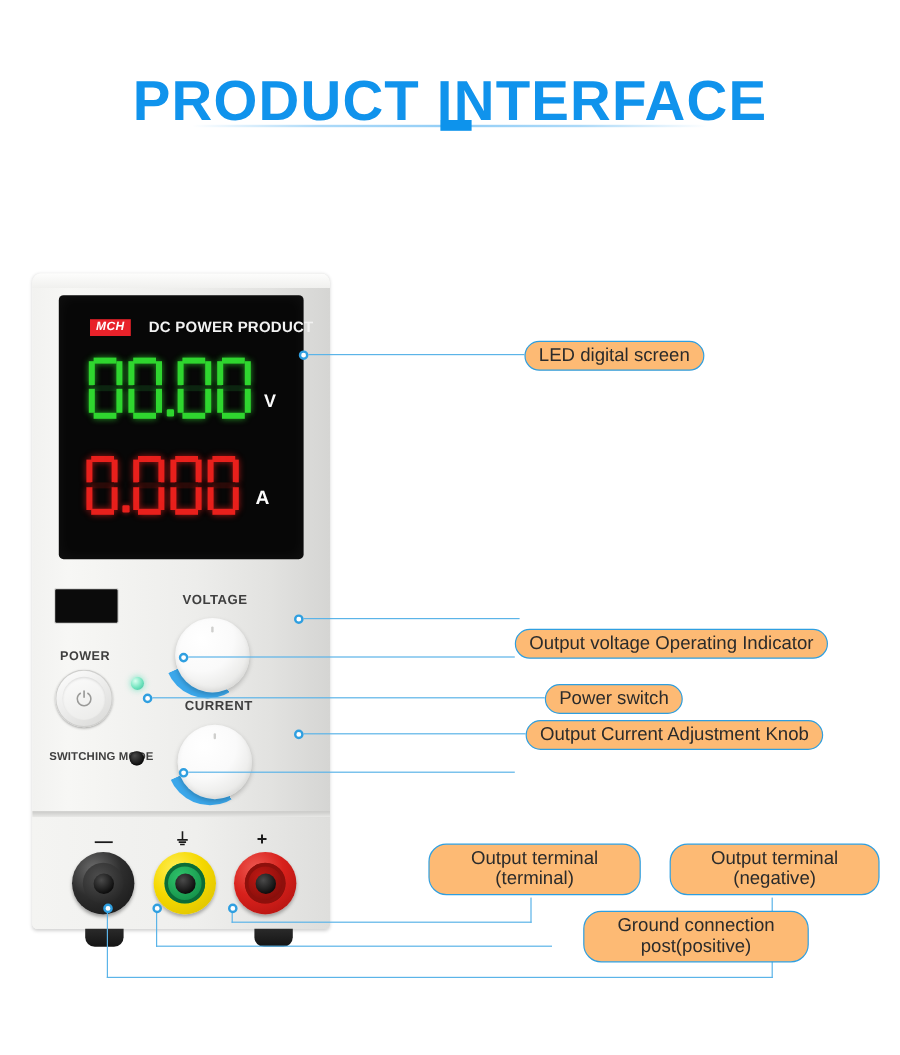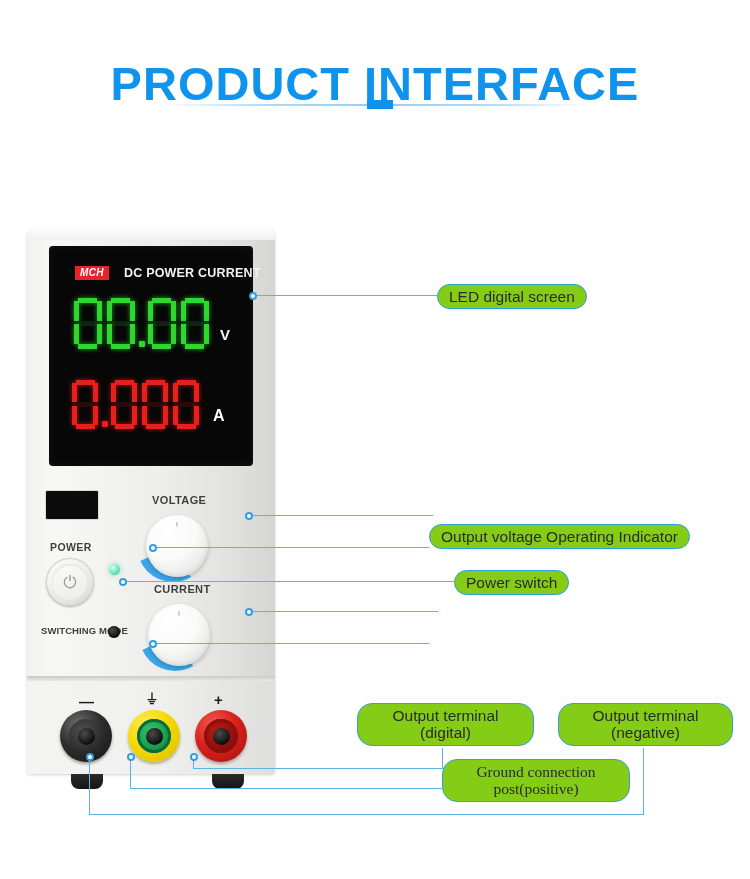--- a/index.html
+++ b/index.html
@@ -198,21 +198,21 @@
 
   .foot { position:absolute; width:32px; height:15px; border-radius:0 0 8px 8px;
           background:linear-gradient(to bottom,#2a2a2a,#141414); }
   .foot-l { left:44px; top:546px; }
   .foot-r { left:185px; top:546px; }
 
   
   .pill {
     position:absolute;
     border:1.2px solid #2f9fe0; border-radius:13px;
-    background:#84cc16; color:#2b2b2b;
+    background:#fdba74; color:#2b2b2b;
     font-size:15.5px; line-height:1.12;
     padding:3px 11px; white-space:nowrap;
   }
   .pill.two { border-radius:15px; text-align:center; padding:3px 10px; }
 
   .cdot {
     position:absolute; width:8px; height:8px; border-radius:50%;
     background:#fff; border:2px solid #2f9fe0; z-index:6;
   }
   .cline { position:absolute; background:#5bb4e8; }
@@ -228,21 +228,21 @@
   <div class="hdr-rule"></div>
   <div class="hdr-tick"></div>
 
   <div class="device">
     <div class="dev-top-hi"></div>
     <div class="dev-seam"></div>
     <div class="dev-bottom-panel"></div>
 
     <div class="screen">
       <div class="brand">MCH</div>
-      <div class="screen-title">DC POWER CURRENT</div>
+      <div class="screen-title">DC POWER PRODUCT</div>
 
       <div class="readout r-volt">
         <div class="seg-row">
           <span class="digit">
             <i class="h sa g-on"></i>
               <i class="v sf g-on"></i>
               <i class="v sb g-on"></i>
             <i class="h sg g-off"></i>
               <i class="v se g-on"></i>
               <i class="v sc g-on"></i>
@@ -388,43 +388,44 @@
   <div class="cdot" style="left:149px; top:544px;"></div>
   <div class="cline h" style="left:157px; top:547px; width:272px;"></div>
   <div class="pill" style="left:429px; top:524px;">Output voltage Operating Indicator</div>
 
   <div class="cdot" style="left:119px; top:578px;"></div>
   <div class="cline h" style="left:127px; top:581px; width:327px;"></div>
   <div class="pill" style="left:454px; top:570px;">Power switch</div>
 
   <div class="cdot" style="left:245px; top:608px;"></div>
   <div class="cline h" style="left:253px; top:611px; width:185px;"></div>
+  <div class="pill" style="left:438px; top:600px;">Output Current Adjustment Knob</div>
 
   <div class="cdot" style="left:149px; top:640px;"></div>
   <div class="cline h" style="left:157px; top:643px; width:272px;"></div>
 
   <div class="cdot" style="left:190px; top:753px;"></div>
   <div class="cline v" style="left:193px; top:757px; height:12px;"></div>
   <div class="cline h" style="left:193px; top:768px; width:250px;"></div>
   <div class="cline v" style="left:442px; top:748px; height:21px;"></div>
   <div class="pill two" style="left:357px; top:703px; width:177px;">
     <span>Output terminal</span><br>
-    <span>(digital)</span>
+    <span>(terminal)</span>
   </div>
 
   <div class="cdot" style="left:86px; top:753px;"></div>
   <div class="cline v" style="left:89px; top:757px; height:58px;"></div>
   <div class="cline h" style="left:89px; top:814px; width:555px;"></div>
   <div class="cline v" style="left:643px; top:748px; height:67px;"></div>
   <div class="pill two" style="left:558px; top:703px; width:175px;">
     <span>Output terminal</span><br>
     <span>(negative)</span>
   </div>
 
   <div class="cdot" style="left:127px; top:753px;"></div>
   <div class="cline v" style="left:130px; top:757px; height:32px;"></div>
   <div class="cline h" style="left:130px; top:788px; width:330px;"></div>
-  <div class="pill two" style="left:442px; top:759px; width:188px;font-family:Liberation Serif, serif;">
+  <div class="pill two" style="left:486px; top:759px; width:188px;">
     <span>Ground connection</span><br>
     <span>post(positive)</span>
   </div>
 
 </div>
 
 </body></html>

